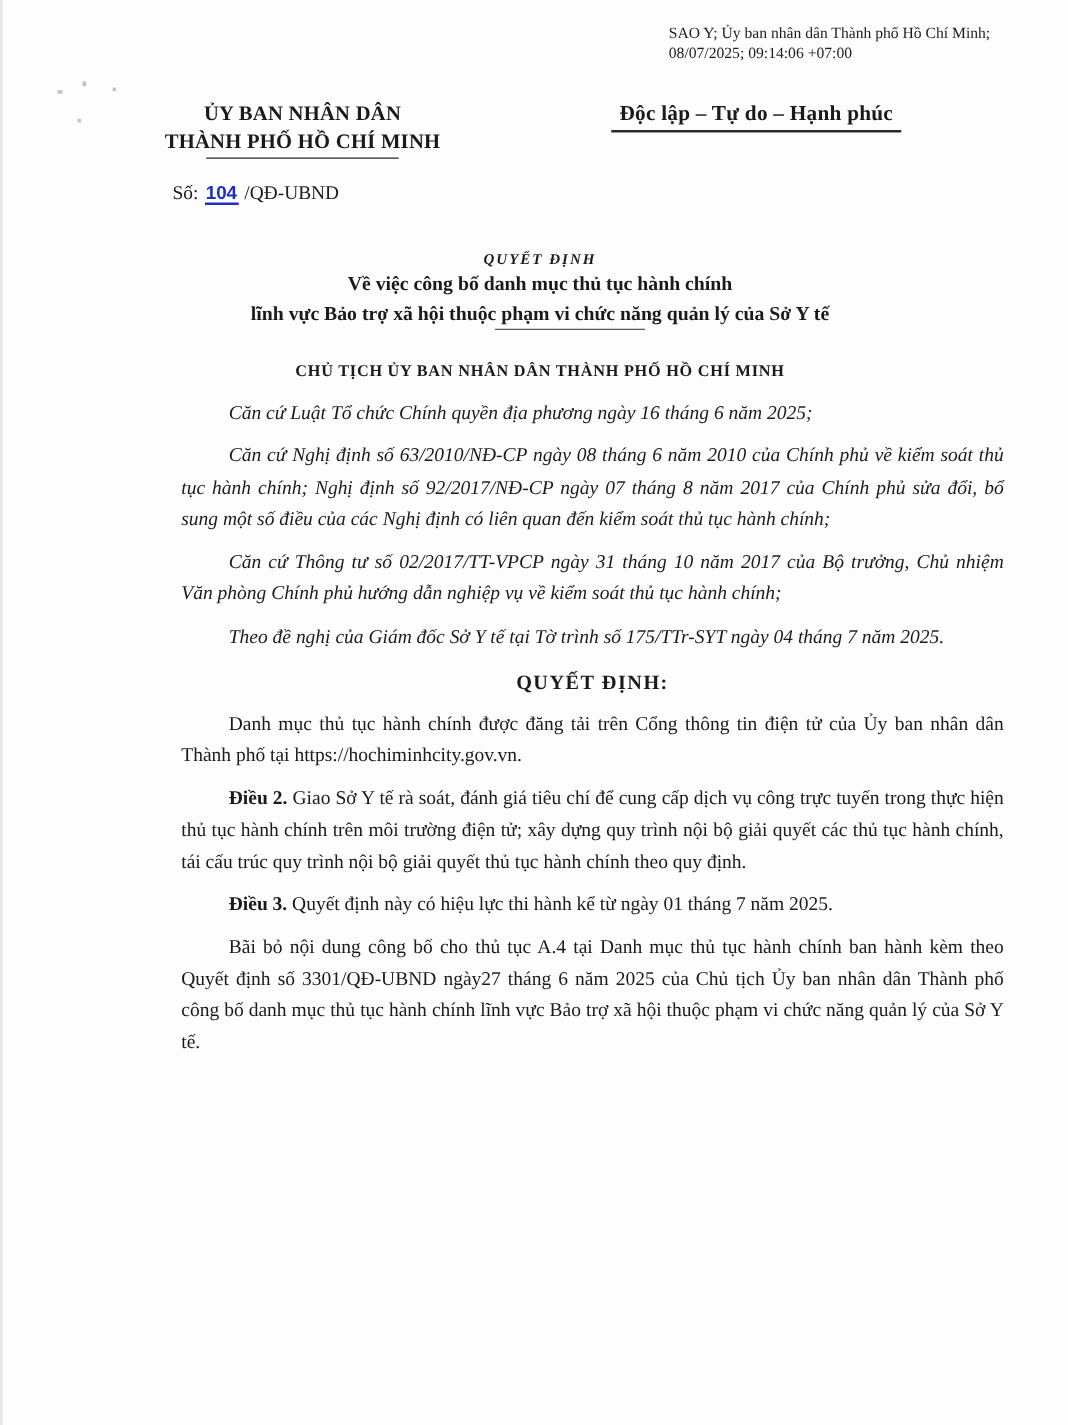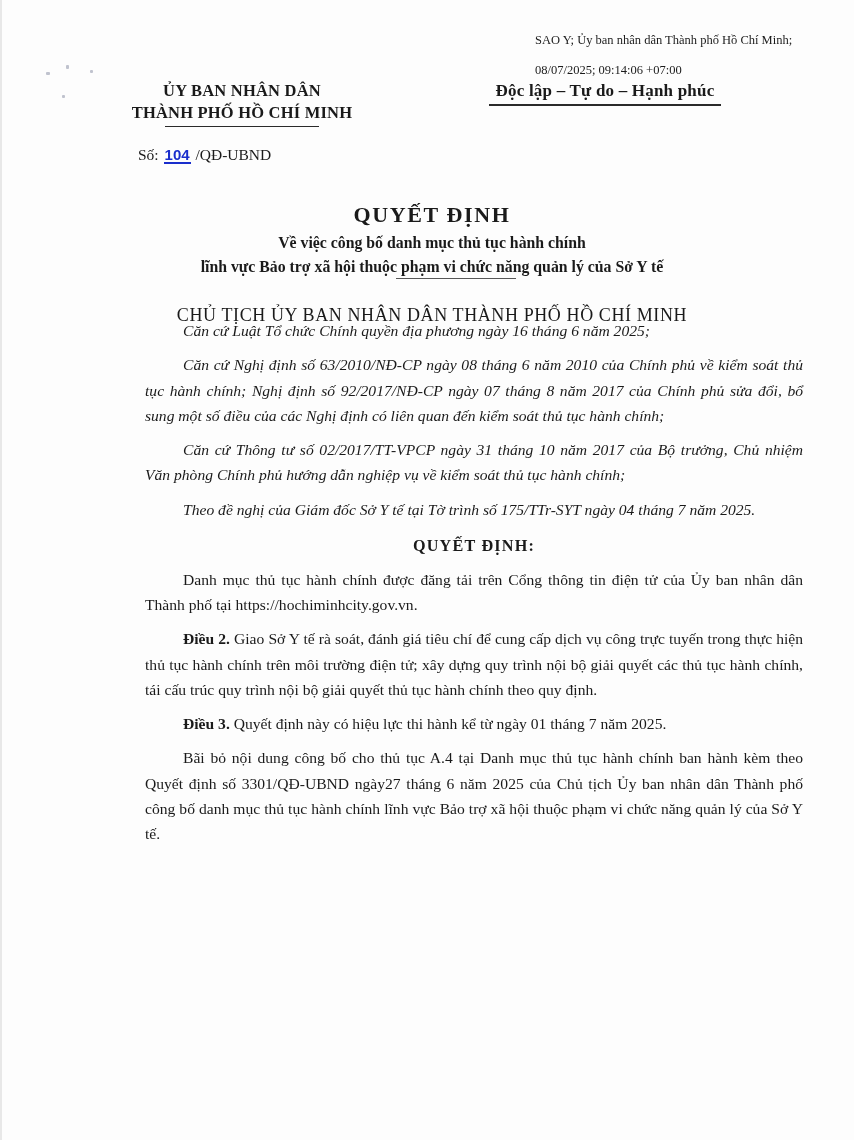--- a/index.html
+++ b/index.html
@@ -26,21 +26,21 @@
   .scan-stamp {
     position: absolute;
     top: 18px;
     left: 533px;
     width: 316px;
     font-size: 12.5px;
     line-height: 1.28;
     color: #1b1b1b;
     font-family: "Liberation Serif", serif;
   }
-  .scan-stamp div { white-space: nowrap; margin-top: 14px; }
+  .scan-stamp div { white-space: nowrap; }
 
   
   .speckle {
     position: absolute;
     background: #8e93a8;
     opacity: .55;
     border-radius: 1px;
   }
 
   
@@ -137,23 +137,24 @@
   
   .title-block {
     position: absolute;
     top: 198px;
     left: 60px;
     width: 740px;
     text-align: center;
   }
   .t-quyetdinh {
     font-weight: bold;
-    font-size: 22px;
+    font-size: 12px;
     letter-spacing: 1.6px;
     line-height: 1.5;
+    font-style: italic;
   }
   .t-sub1 {
     font-weight: bold;
     font-size: 15.8px;
     line-height: 1.55;
   }
   .t-sub2 {
     font-weight: bold;
     font-size: 15.8px;
     line-height: 1.55;
@@ -164,22 +165,22 @@
     position: absolute;
     left: 195px;
     bottom: 1px;
     width: 120px;
     height: 1.3px;
     background: #3a3a3a;
     opacity: .85;
   }
 
   .t-chutich {
-    font-weight: normal;
-    font-size: 18px;
+    font-weight: bold;
+    font-size: 13px;
     letter-spacing: .6px;
     margin-top: 22px;
     line-height: 1.5;
   }
 
   
   .body-area {
     position: absolute;
     top: 318px;
     left: 143px;

